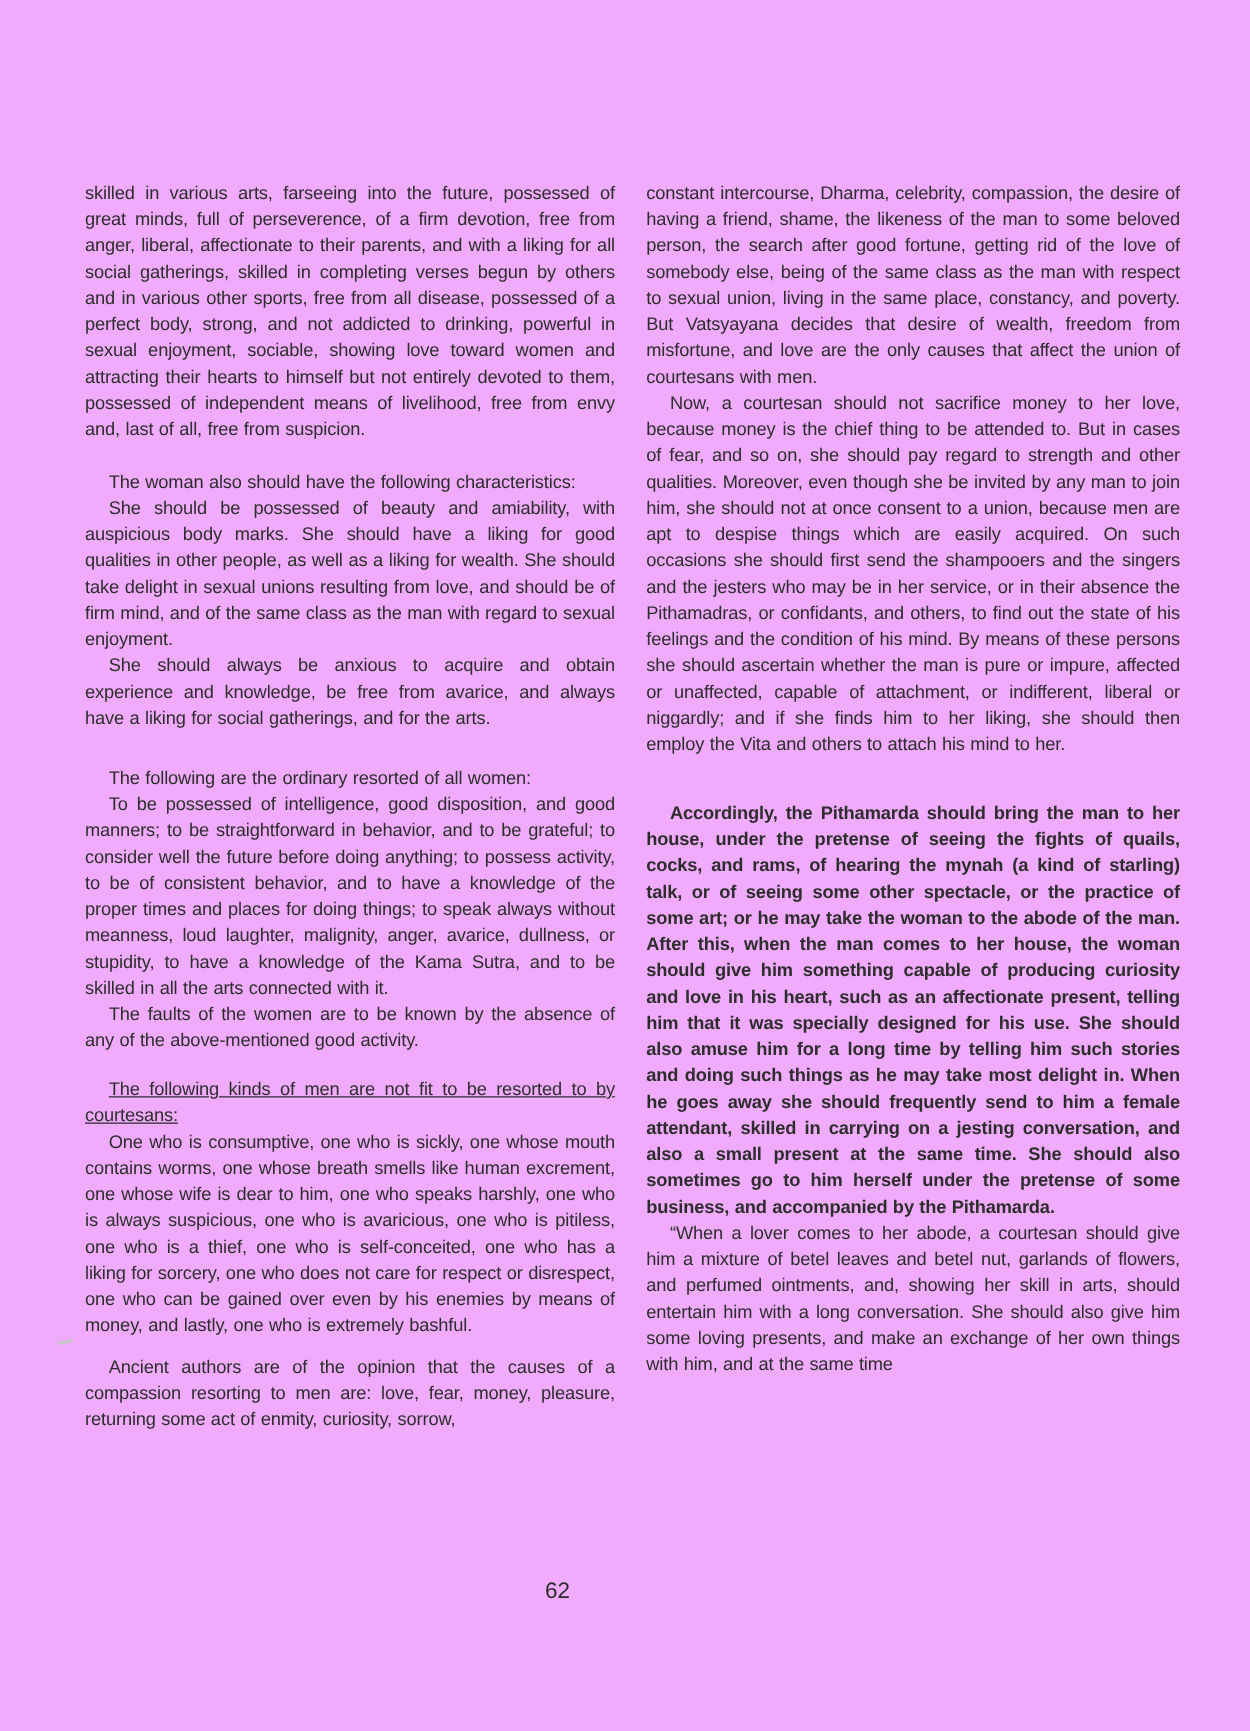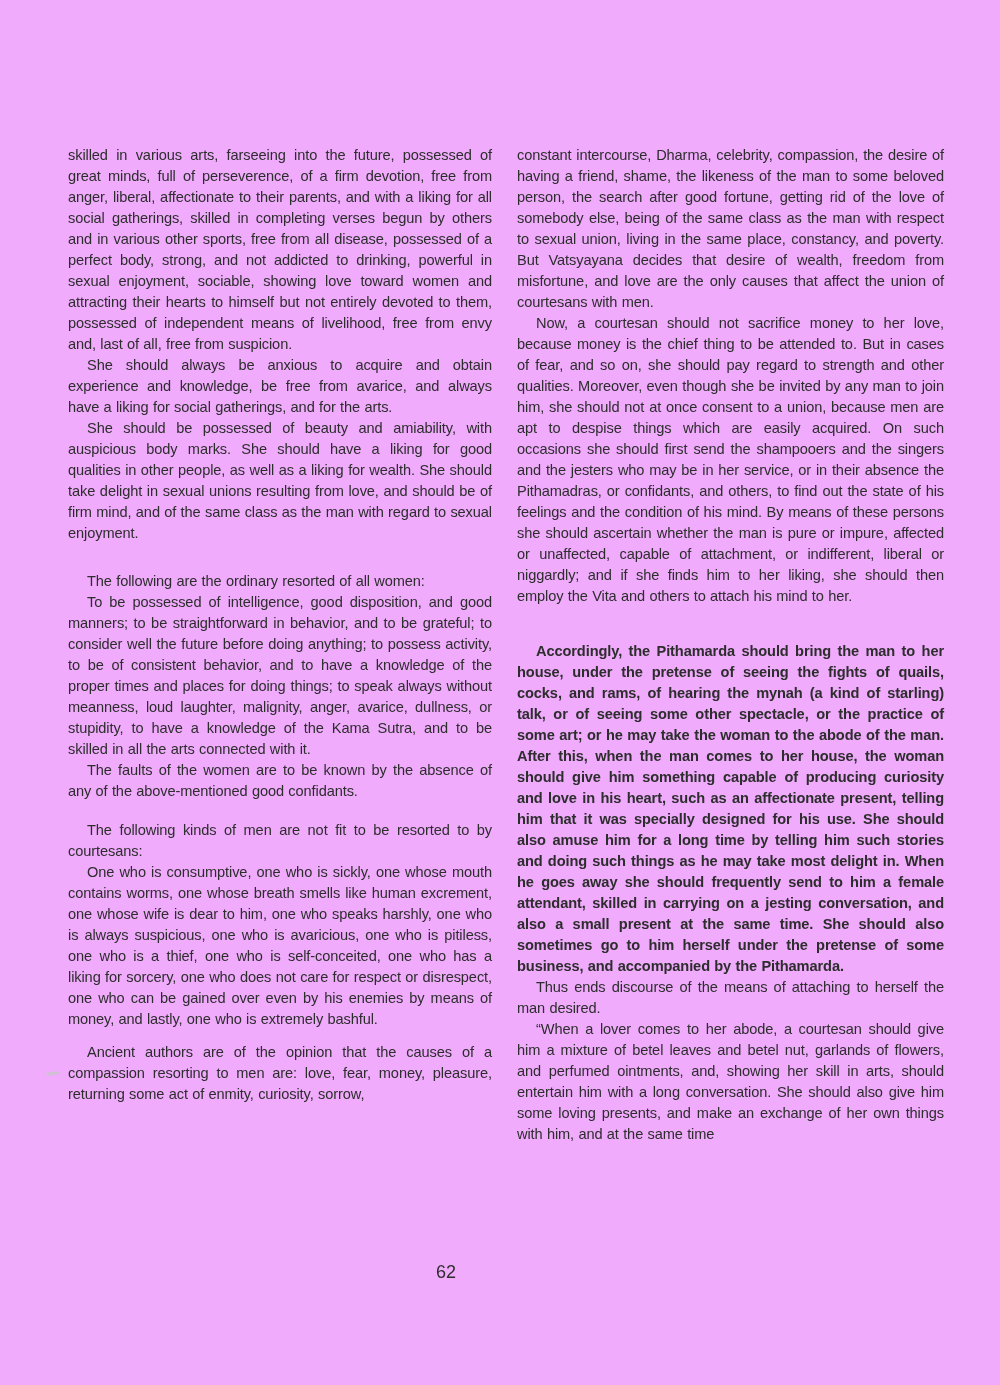--- a/index.html
+++ b/index.html
@@ -35,21 +35,21 @@
     font-size: 14.6px;
     letter-spacing: -0.1px;
     line-height: 21px;
     text-align: justify;
     text-indent: 19px;
     word-spacing: 0.4px;
   }
   .col p.cont { text-indent: 0; }
   
   .s1 { margin-top: 12px !important; }
-  .s2 { margin-top: 18px !important; }
+  .s2 { margin-top: 18px !important; text-decoration: underline; }
   .s3 { margin-top: 21px !important; }
   .s4 { margin-top: 27px !important; }
   .s5 { margin-top: 34px !important; font-weight: bold; }
   .folio {
     position: absolute;
     left: 0;
     top: 1262px;
     width: 892px;
     text-align: center;
     font-size: 18px;
@@ -69,35 +69,35 @@
 </style>
 </head>
 <body>
 
 <div class="page">
 
   <main class="columns">
 
     <section class="col col-left">
       <p class="cont">skilled in various arts, farseeing into the future, possessed of great minds, full of perseverence, of a firm devotion, free from anger, liberal, affectionate to their parents, and with a liking for all social gatherings, skilled in completing verses begun by others and in various other sports, free from all disease, possessed of a perfect body, strong, and not addicted to drinking, powerful in sexual enjoyment, sociable, showing love toward women and attracting their hearts to himself but not entirely devoted to them, possessed of independent means of livelihood, free from envy and, last of all, free from suspicion.</p>
+      <p class="s3">The woman also should have the following character­istics:</p>
+      <p>She should be possessed of beauty and amiability, with auspicious body marks. She should have a liking for good qualities in other people, as well as a liking for wealth. She should take delight in sexual unions resulting from love, and should be of firm mind, and of the same class as the man with regard to sexual enjoyment.</p>
       <p>She should always be anxious to acquire and obtain experience and knowledge, be free from avarice, and always have a liking for social gatherings, and for the arts.</p>
-      <p>She should be possessed of beauty and amiability, with auspicious body marks. She should have a liking for good qualities in other people, as well as a liking for wealth. She should take delight in sexual unions resulting from love, and should be of firm mind, and of the same class as the man with regard to sexual enjoyment.</p>
       <p class="s4">The following are the ordinary resorted of all women:</p>
       <p>To be possessed of intelligence, good disposition, and good manners; to be straightforward in behavior, and to be grateful; to consider well the future before doing anything; to possess activity, to be of consistent behavior, and to have a knowledge of the proper times and places for doing things; to speak always without meanness, loud laughter, malignity, anger, avarice, dullness, or stupidity, to have a knowledge of the Kama Sutra, and to be skilled in all the arts connected with it.</p>
-      <p>The faults of the women are to be known by the absence of any of the above-mentioned good confidants.</p>
+      <p>The faults of the women are to be known by the absence of any of the above-mentioned good activity.</p>
       <p class="s2">The following kinds of men are not fit to be resorted to by courtesans:</p>
       <p>One who is consumptive, one who is sickly, one whose mouth contains worms, one whose breath smells like human excrement, one whose wife is dear to him, one who speaks harshly, one who is always suspicious, one who is avaricious, one who is pitiless, one who is a thief, one who is self-conceited, one who has a liking for sorcery, one who does not care for respect or disrespect, one who can be gained over even by his enemies by means of money, and lastly, one who is extremely bashful.</p>
       <p class="s1">Ancient authors are of the opinion that the causes of a compassion resorting to men are: love, fear, money, pleasure, returning some act of enmity, curiosity, sorrow,</p>
     </section>
 
     <section class="col col-right">
       <p class="cont">constant intercourse, Dharma, celebrity, compassion, the desire of having a friend, shame, the likeness of the man to some beloved person, the search after good fortune, getting rid of the love of somebody else, being of the same class as the man with respect to sexual union, living in the same place, constancy, and poverty. But Vatsyayana decides that desire of wealth, freedom from misfortune, and love are the only causes that affect the union of courtesans with men.</p>
       <p>Now, a courtesan should not sacrifice money to her love, because money is the chief thing to be attended to. But in cases of fear, and so on, she should pay regard to strength and other qualities. Moreover, even though she be invited by any man to join him, she should not at once consent to a union, because men are apt to despise things which are easily acquired. On such occasions she should first send the shampooers and the singers and the jesters who may be in her service, or in their absence the Pithamadras, or confidants, and others, to find out the state of his feelings and the condition of his mind. By means of these persons she should ascertain whether the man is pure or impure, affected or unaffected, capable of attachment, or indifferent, liberal or niggardly; and if she finds him to her liking, she should then employ the Vita and others to attach his mind to her.</p>
       <p class="s5">Accordingly, the Pithamarda should bring the man to her house, under the pretense of seeing the fights of quails, cocks, and rams, of hearing the mynah (a kind of starling) talk, or of seeing some other spectacle, or the practice of some art; or he may take the woman to the abode of the man. After this, when the man comes to her house, the woman should give him something capable of producing curiosity and love in his heart, such as an affectionate present, telling him that it was specially designed for his use. She should also amuse him for a long time by telling him such stories and doing such things as he may take most delight in. When he goes away she should frequently send to him a female attendant, skilled in carrying on a jesting conversation, and also a small present at the same time. She should also sometimes go to him herself under the pretense of some business, and accompanied by the Pithamarda.</p>
-      <p>Thus ends discourse of the means of attaching to herself the man desired.</p>
       <p>“When a lover comes to her abode, a courtesan should give him a mixture of betel leaves and betel nut, garlands of flowers, and perfumed ointments, and, showing her skill in arts, should entertain him with a long conversation. She should also give him some loving presents, and make an exchange of her own things with him, and at the same time</p>
     </section>
 
   </main>
 
   <div class="artifact"></div>
 
   <footer class="folio">
     <span>62</span>
   </footer>

